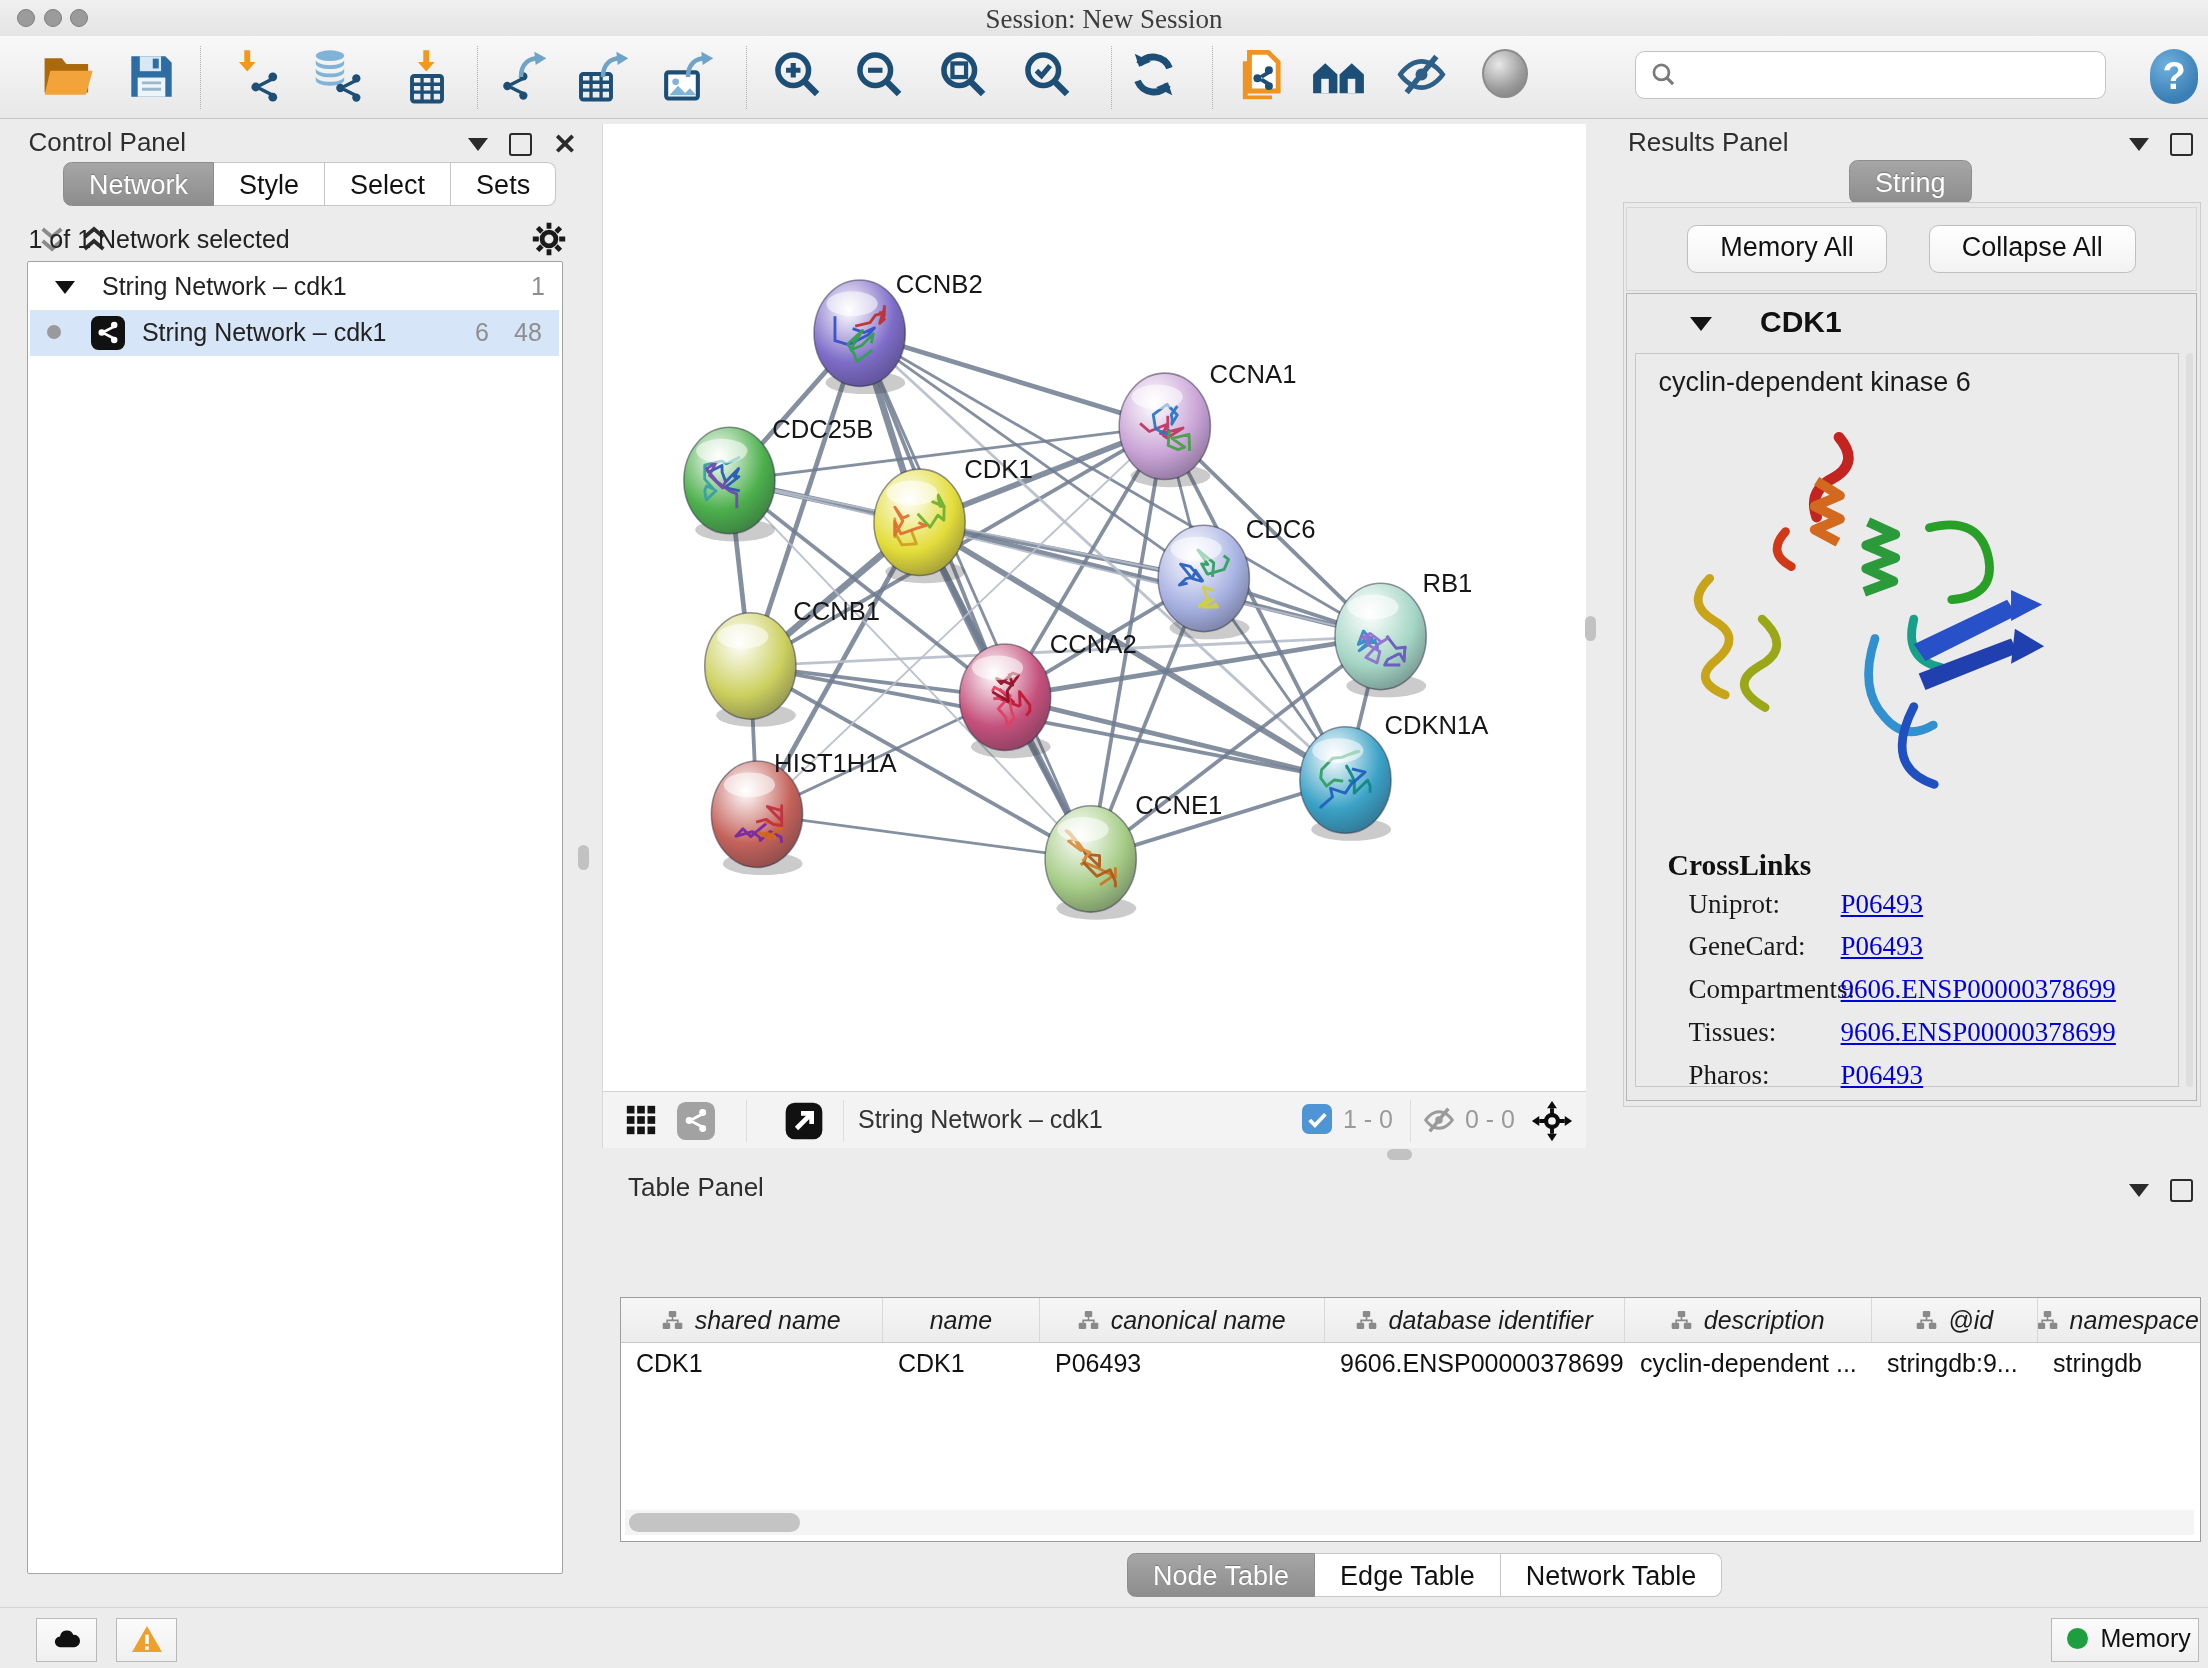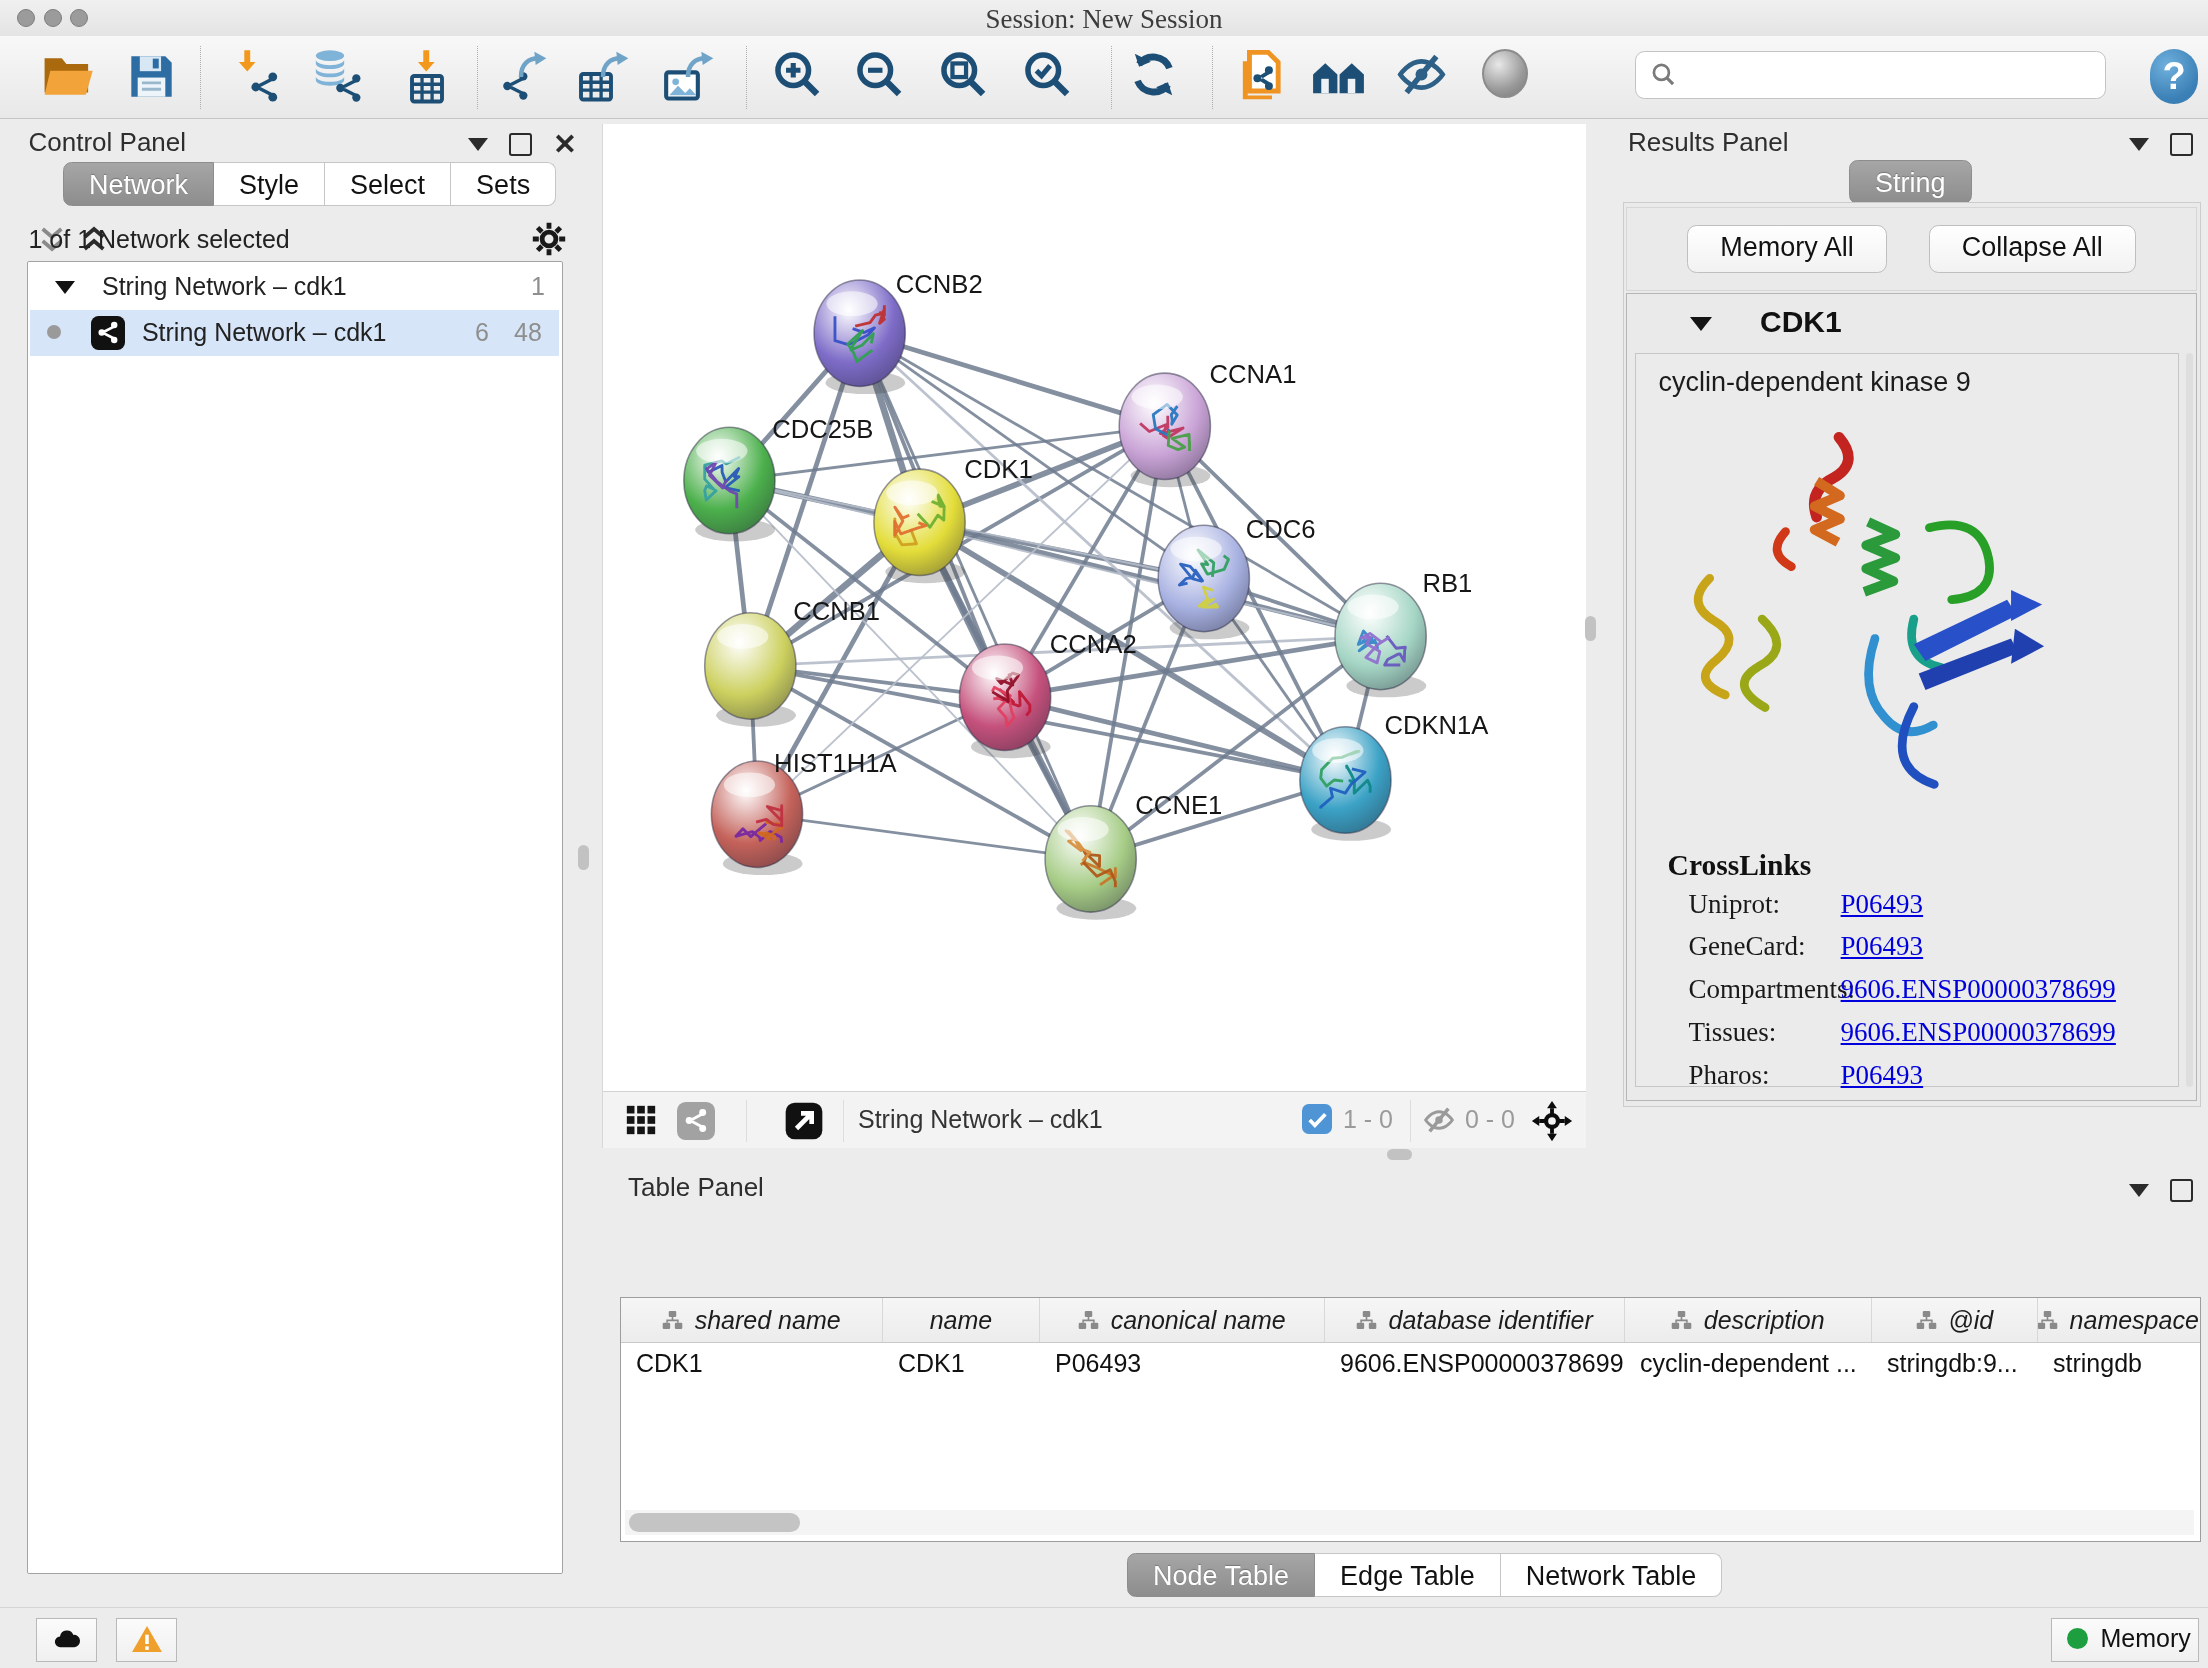--- a/index.html
+++ b/index.html
@@ -726,21 +726,21 @@
   <div class="rp-buttons">
     <div class="rp-btn">Memory All</div>
     <div class="rp-btn">Collapse All</div>
   </div>
   <div class="rp-section">
     <div class="rp-gene-head">
       <div class="tri"></div>
       <div class="sym">CDK1</div>
     </div>
     <div class="rp-inner">
-      <div class="rp-desc">cyclin-dependent kinase 9</div>
+      <div class="rp-desc">cyclin-dependent kinase 6</div>
       <svg class="protein" viewBox="0 0 420 430">
         <path d="M175 25 q22 26 -6 42 q-26 13 -17 40" fill="none" stroke="#c32420" stroke-width="11" stroke-linecap="round"></path>
         <path d="M152 70 l24 15 -26 11 26 13 -26 11 24 13" fill="none" stroke="#d2691e" stroke-width="10" stroke-linejoin="round"></path>
         <path d="M120 122 q-20 22 6 36" fill="none" stroke="#d03818" stroke-width="9" stroke-linecap="round"></path>
         <path d="M42 170 q-26 26 5 44 q29 17 2 40 q-27 21 9 36" fill="none" stroke="#c8a418" stroke-width="9" stroke-linecap="round"></path>
         <path d="M96 212 q32 30 -4 49 q-32 19 7 42" fill="none" stroke="#9aa818" stroke-width="9" stroke-linecap="round"></path>
         <path d="M205 112 l28 13 -30 11 30 13 -30 11 28 13 -30 11" fill="none" stroke="#2a9a3a" stroke-width="10" stroke-linejoin="round"></path>
         <path d="M268 118 q52 -13 61 32 q7 38 -38 42" fill="none" stroke="#28a028" stroke-width="9" stroke-linecap="round"></path>
         <path d="M252 212 q-11 42 29 50" fill="none" stroke="#18a08a" stroke-width="9" stroke-linecap="round"></path>
         <path d="M212 232 q-17 52 10 81 q21 25 50 8" fill="none" stroke="#3090d0" stroke-width="9" stroke-linecap="round"></path>

